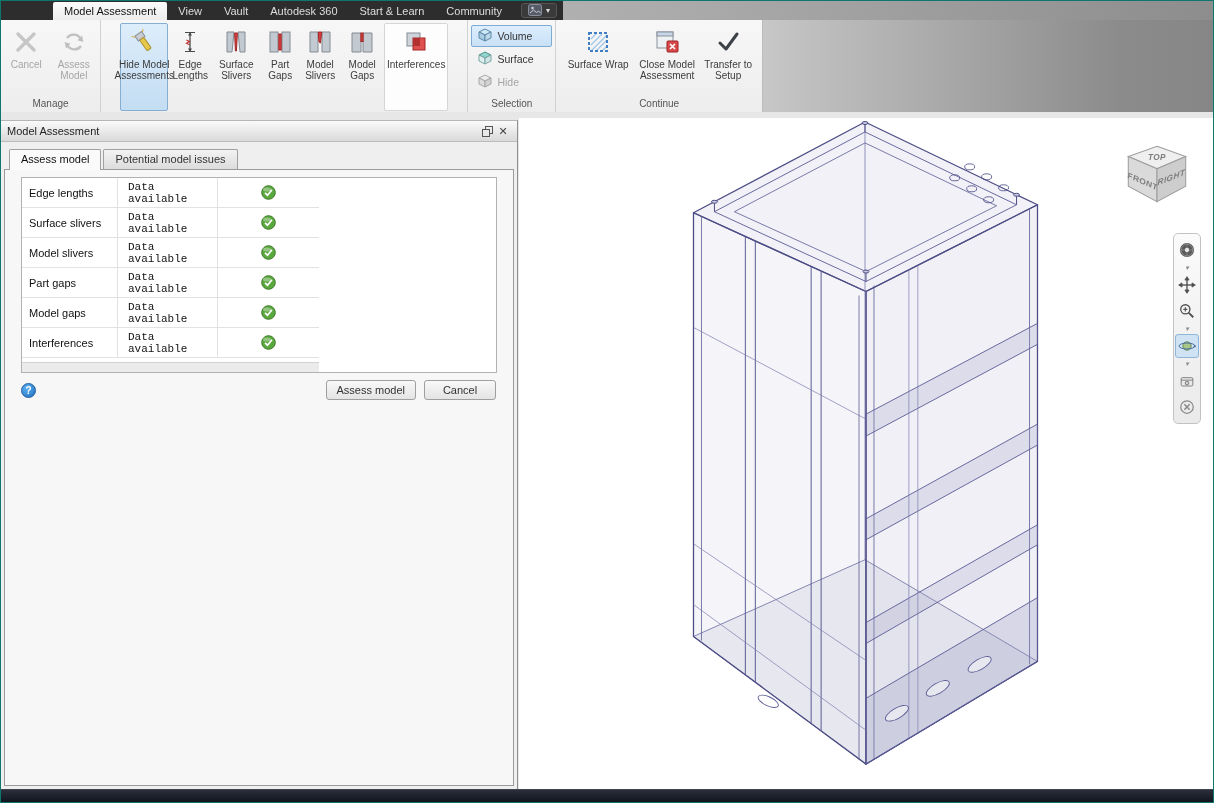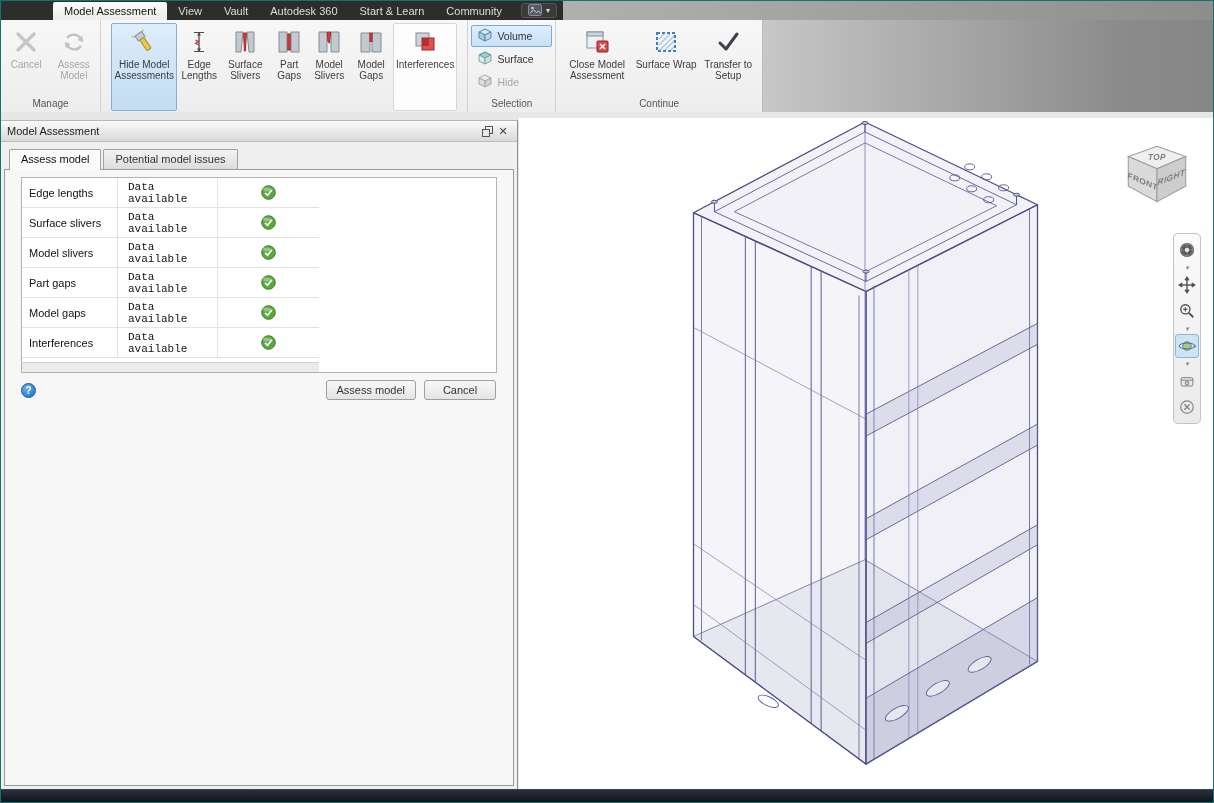--- a/index.html
+++ b/index.html
@@ -136,21 +136,21 @@
                 </svg>
             </span>
             <span>Assess Model</span>
           </div>
         </div>
         <div class="rg-label">Manage</div>
       </div>
 
       <div class="rgroup" style="width:368px">
         <div class="rg-buttons">
-          <div class="rbtn toggled" style="width:66px">
+          <div class="rbtn toggled" style="width:48px">
             <span class="ricon">
               <svg width="26" height="26" viewBox="0 0 26 26">
                   <g transform="rotate(-35 13 13)">
                     <rect x="9" y="3" width="8" height="6" fill="#c9cdd2" stroke="#8a9099"></rect>
                     <rect x="10.5" y="9" width="5" height="13" rx="1" fill="#e8c84a" stroke="#a8922f"></rect>
                     <line x1="6" y1="1.5" x2="8.5" y2="4" stroke="#d9a93a"></line>
                     <line x1="20" y1="1.5" x2="17.5" y2="4" stroke="#d9a93a"></line>
                   </g>
                 </svg>
             </span>
@@ -253,39 +253,39 @@
                 </svg>
             </span>
             <span>Hide</span>
           </div>
         </div>
         <div class="rg-label">Selection</div>
       </div>
 
       <div class="rgroup" style="width:206px; border-right:none;">
         <div class="rg-buttons">
+          <div class="rbtn" style="width:68px">
+            <span class="ricon">
+              <svg width="26" height="26" viewBox="0 0 26 26" fill="none">
+                  <path d="M6 10 l5 -5 M6 16 l11 -11 M6 22 l16 -16 M11 22 l11 -11 M17 22 l5 -5" stroke="#9ec4e8" stroke-width="1.2"></path>
+                  <rect x="4" y="4" width="18" height="18" stroke="#3f7ec2" stroke-width="2" stroke-dasharray="3 2"></rect>
+                </svg>
+            </span>
+            <span>Surface Wrap</span>
+          </div>
           <div class="rbtn" style="width:66px">
             <span class="ricon">
               <svg width="26" height="26" viewBox="0 0 26 26">
                   <rect x="3" y="3" width="16" height="16" fill="#eef1f4" stroke="#8a9099"></rect>
                   <rect x="3" y="3" width="16" height="4" fill="#c6d6e8" stroke="#8a9099"></rect>
                   <rect x="13" y="12" width="11" height="11" rx="1" fill="#d84a4a" stroke="#9c2020"></rect>
                   <path d="M16 15 l5 5 M21 15 l-5 5" stroke="#fff" stroke-width="1.6"></path>
                 </svg>
             </span>
             <span>Close Model Assessment</span>
-          </div>
-          <div class="rbtn" style="width:68px">
-            <span class="ricon">
-              <svg width="26" height="26" viewBox="0 0 26 26" fill="none">
-                  <path d="M6 10 l5 -5 M6 16 l11 -11 M6 22 l16 -16 M11 22 l11 -11 M17 22 l5 -5" stroke="#9ec4e8" stroke-width="1.2"></path>
-                  <rect x="4" y="4" width="18" height="18" stroke="#3f7ec2" stroke-width="2" stroke-dasharray="3 2"></rect>
-                </svg>
-            </span>
-            <span>Surface Wrap</span>
           </div>
           <div class="rbtn" style="width:52px">
             <span class="ricon">
               <svg width="26" height="26" viewBox="0 0 26 26" fill="none">
                   <path d="M5 14 L11 20 L22 5" stroke="#3c4148" stroke-width="3" stroke-linecap="round" stroke-linejoin="round"></path>
                 </svg>
             </span>
             <span>Transfer to Setup</span>
           </div>
         </div>

